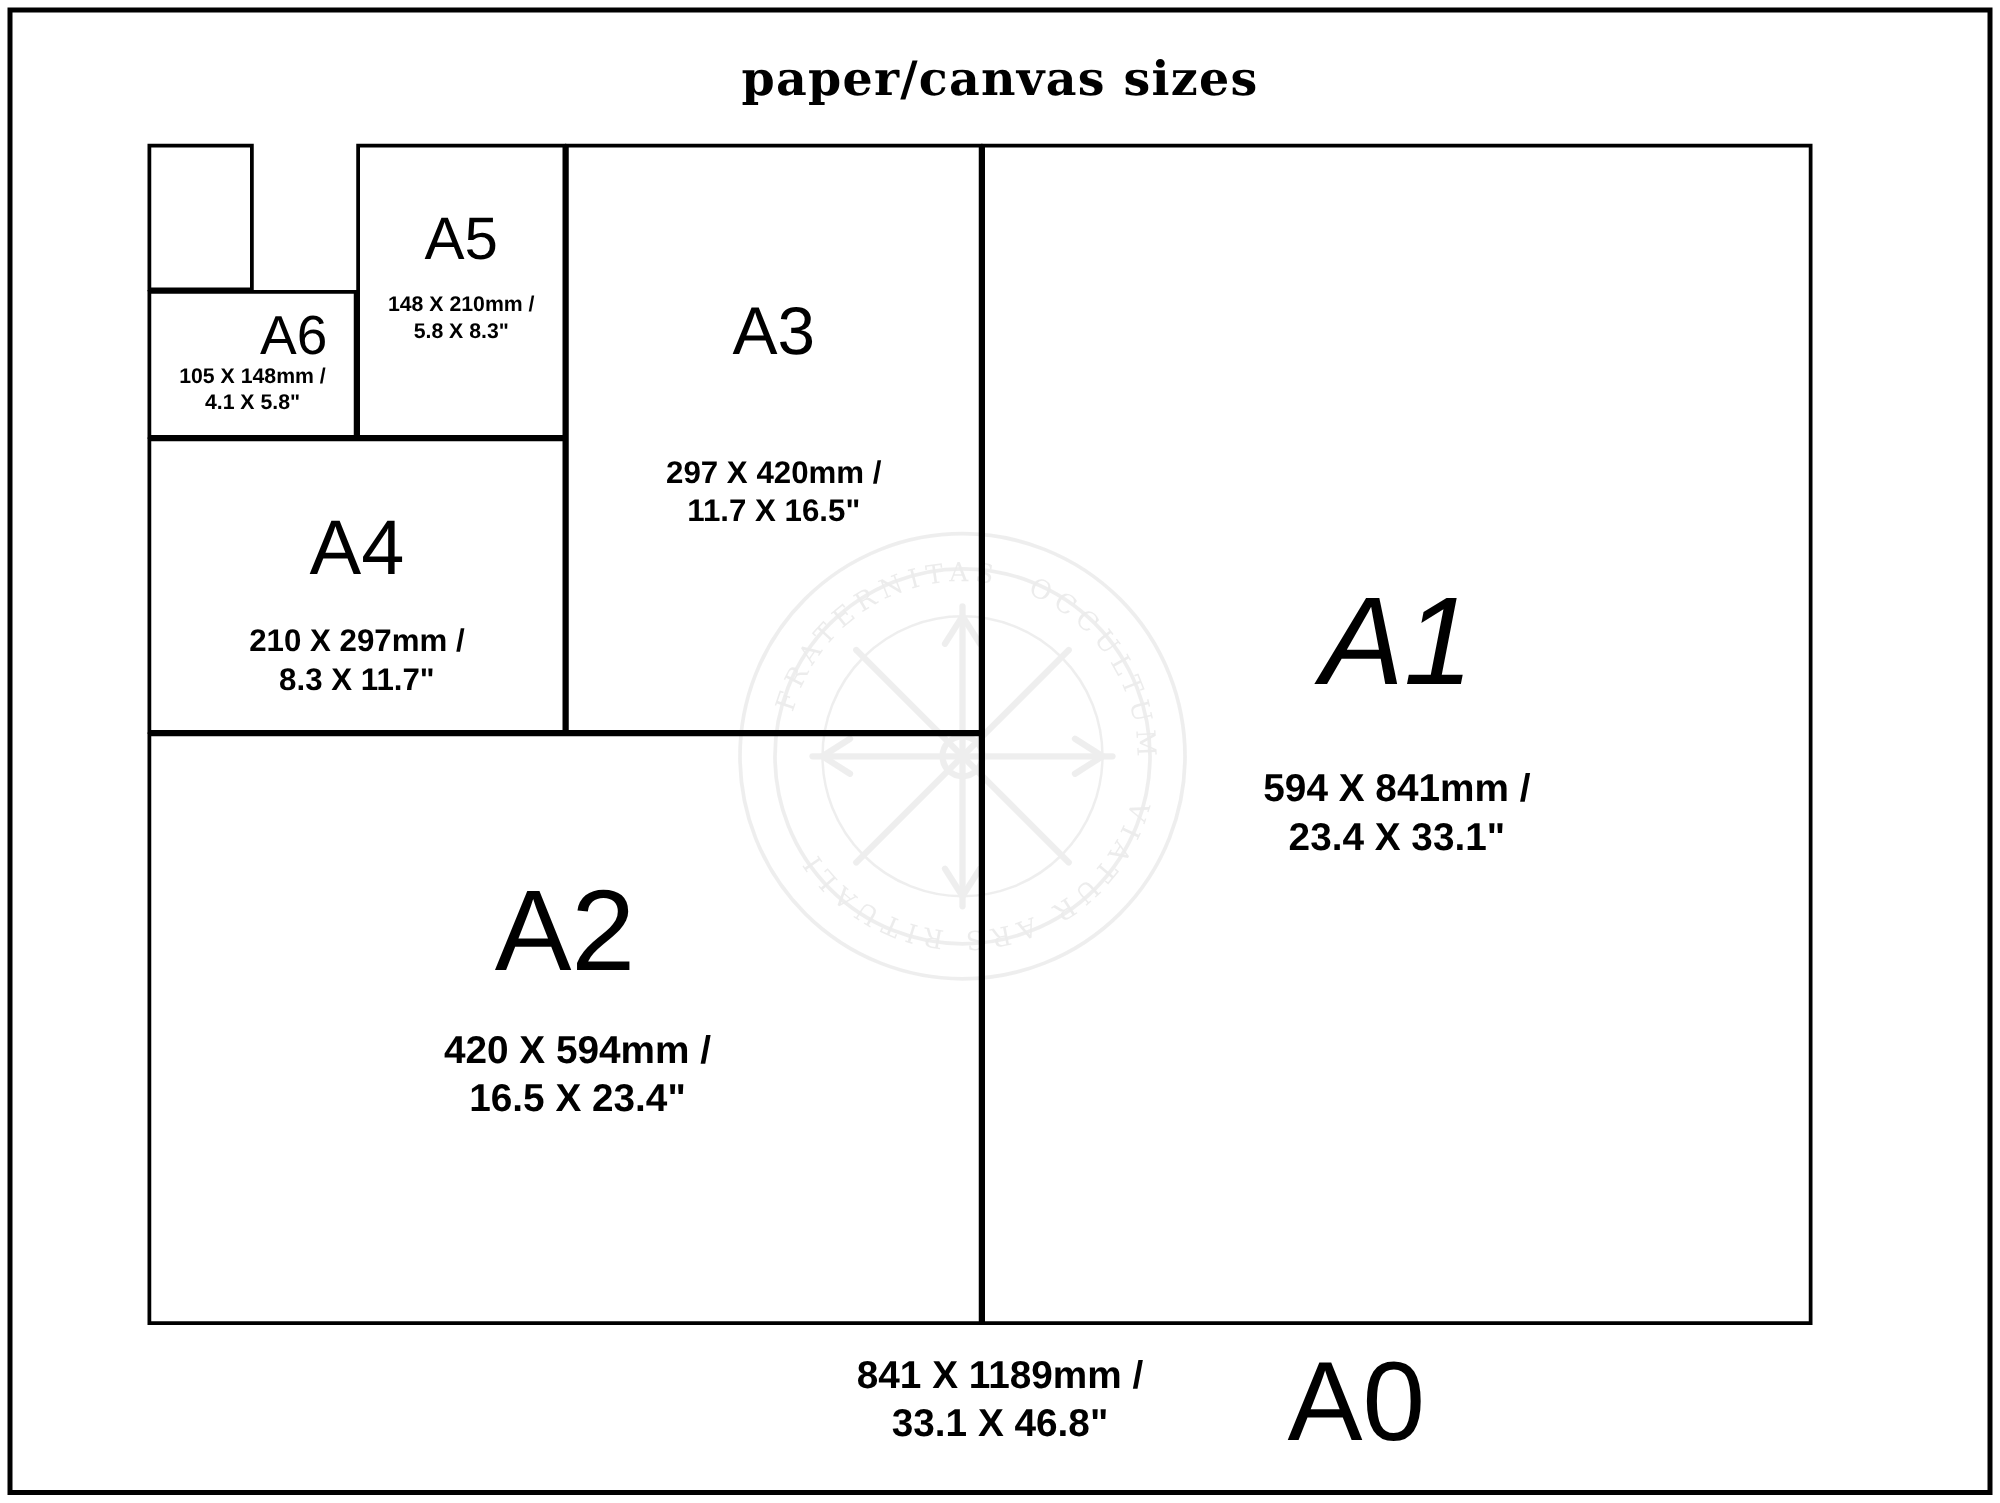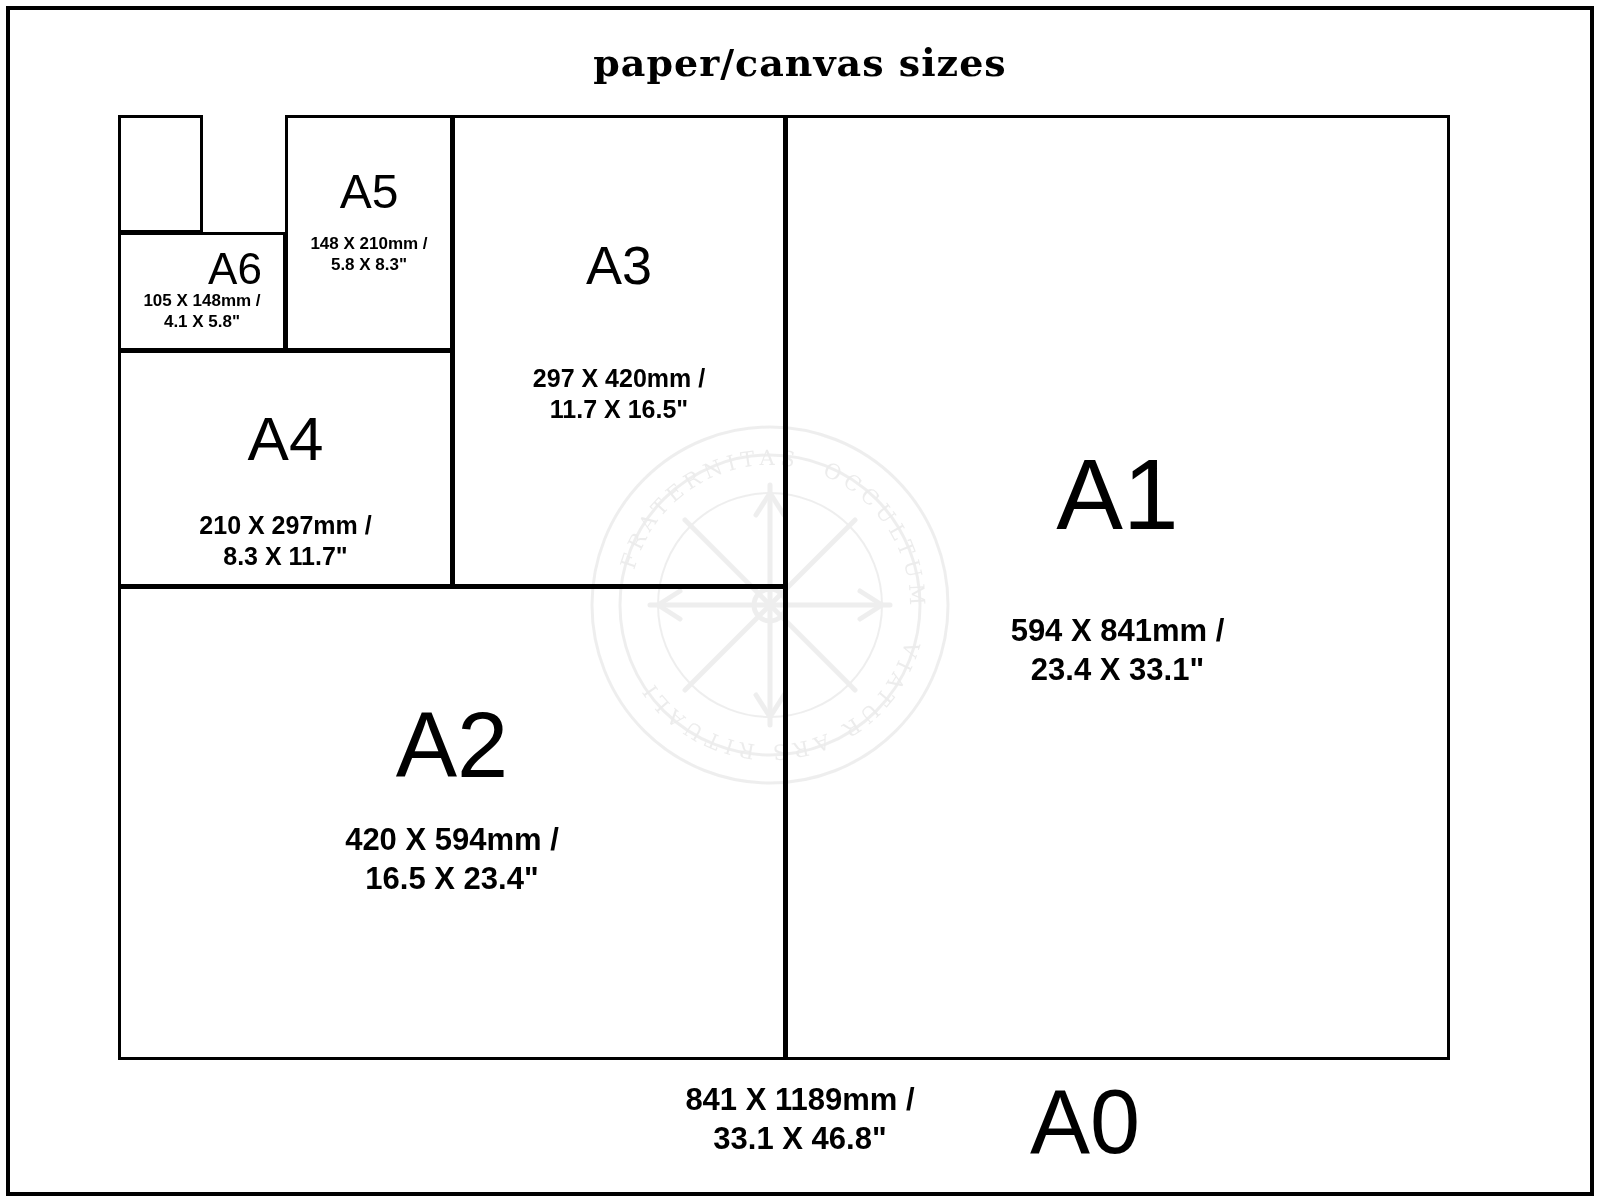--- a/index.html
+++ b/index.html
@@ -71,52 +71,52 @@
     border-width: 4px;
   }
 
   
   #box-a1 {
     left: 785px;
     top: 115px;
     width: 665px;
     height: 945px;
   }
-  #box-a1 .label { top: 326px; font-size: 100px; }
+  #box-a1 .label { top: 345px; font-size: 100px; font-style: italic; }
   #box-a1 .dims  { top: 494px; font-size: 31px; }
 
   
   #box-a2 {
     left: 118px;
     top: 586px;
     width: 668px;
     height: 474px;
   }
   #box-a2 .label { top: 110px; font-size: 92px; }
-  #box-a2 .dims  { top: 232px; font-size: 31px; }
+  #box-a2 .dims  { top: 232px; font-size: 31px; margin-left: 10px; }
 
   
   #box-a3 {
     left: 452px;
     top: 115px;
     width: 334px;
     height: 472px;
   }
   #box-a3 .label { top: 120px; font-size: 54px; }
   #box-a3 .dims  { top: 245px; font-size: 25px; }
 
   
   #box-a4 {
     left: 118px;
     top: 350px;
     width: 335px;
     height: 237px;
   }
   #box-a4 .label { top: 55px; font-size: 62px; }
-  #box-a4 .dims  { top: 145px; font-size: 25px; margin-top: 12px; }
+  #box-a4 .dims  { top: 145px; font-size: 25px; }
 
   
   #box-a5 {
     left: 285px;
     top: 115px;
     width: 168px;
     height: 236px;
   }
   #box-a5 .label { top: 50px; font-size: 48px; }
   #box-a5 .dims  { top: 115px; font-size: 17px; }

